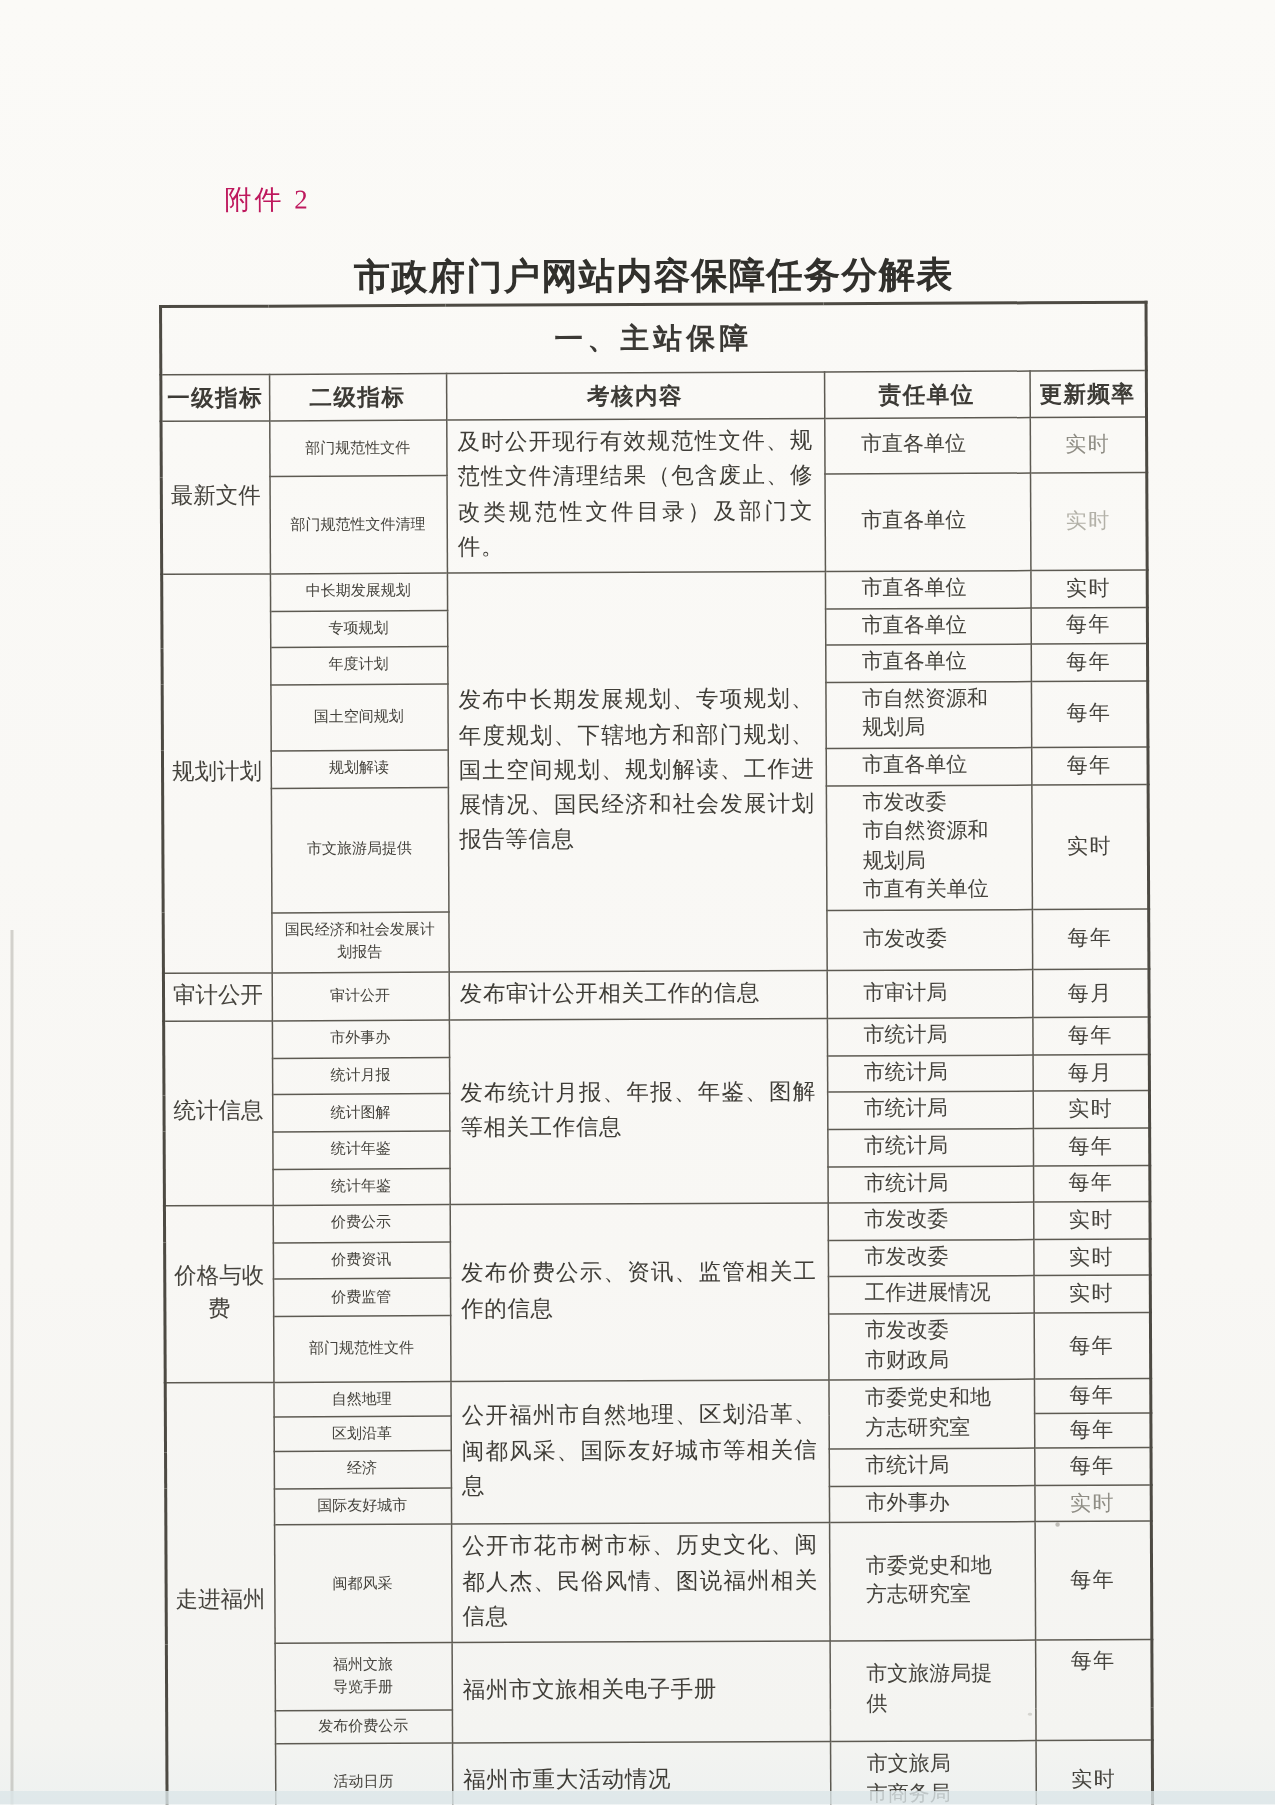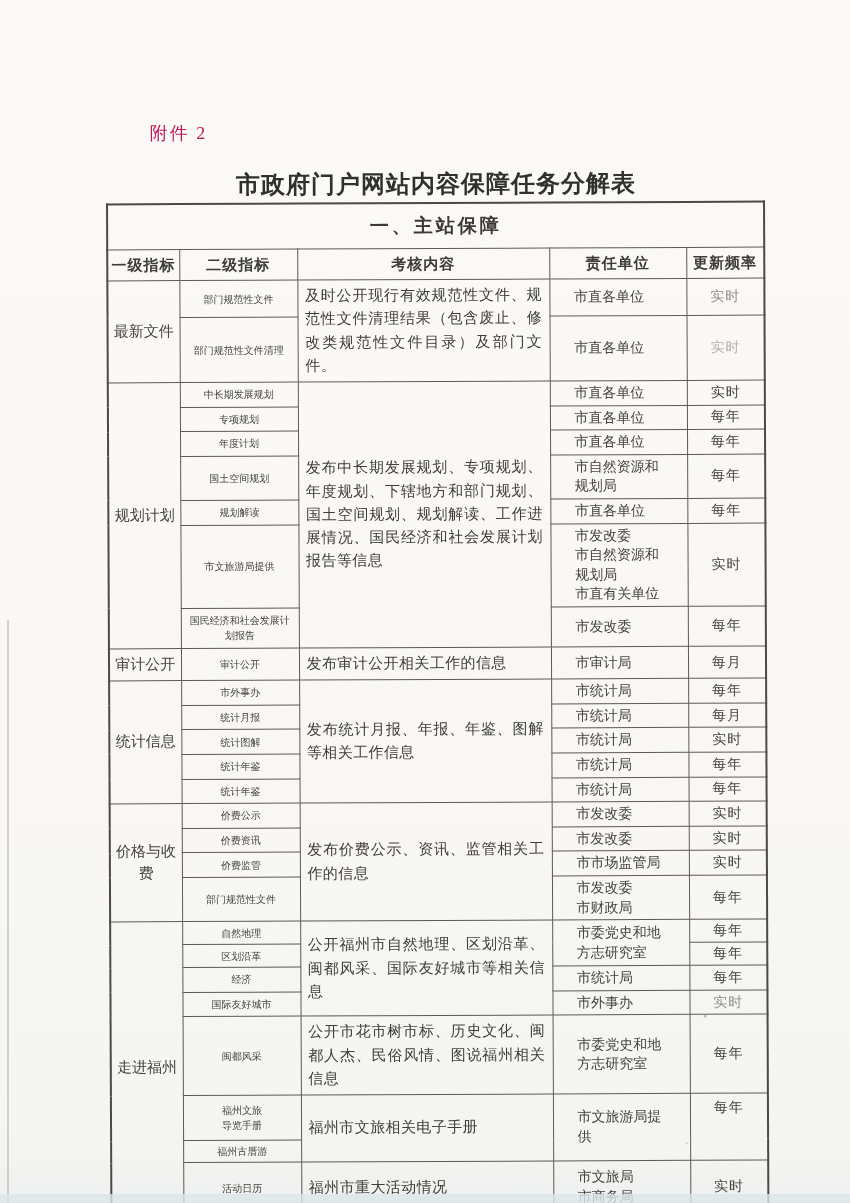--- a/index.html
+++ b/index.html
@@ -161,21 +161,21 @@
       <td class="unit">市发改委</td>
       <td class="freq">实时</td>
     </tr>
     <tr class="h22">
       <td class="l2">价费资讯</td>
       <td class="unit">市发改委</td>
       <td class="freq">实时</td>
     </tr>
     <tr class="h22">
       <td class="l2">价费监管</td>
-      <td class="unit">市市场监管局</td>
+      <td class="unit">工作进展情况</td>
       <td class="freq">实时</td>
     </tr>
     <tr class="h40">
       <td class="l2">部门规范性文件</td>
       <td class="unit">市发改委
 市财政局</td>
       <td class="freq">每年</td>
     </tr>
 
     <tr class="h22">
@@ -206,21 +206,21 @@
       <td class="freq">每年</td>
     </tr>
     <tr class="h45">
       <td class="l2">福州文旅
 导览手册</td>
       <td class="content" rowspan="2">福州市文旅相关电子手册</td>
       <td class="unit" rowspan="2">市文旅游局提供</td>
       <td class="freq vt" rowspan="2">每年</td>
     </tr>
     <tr class="h22">
-      <td class="l2">福州古厝游</td>
+      <td class="l2">发布价费公示</td>
     </tr>
     <tr class="h53">
       <td class="l2">活动日历</td>
       <td class="content">福州市重大活动情况</td>
       <td class="unit">市文旅局
 市商务局</td>
       <td class="freq">实时</td>
     </tr>
   </tbody>
     </table>

